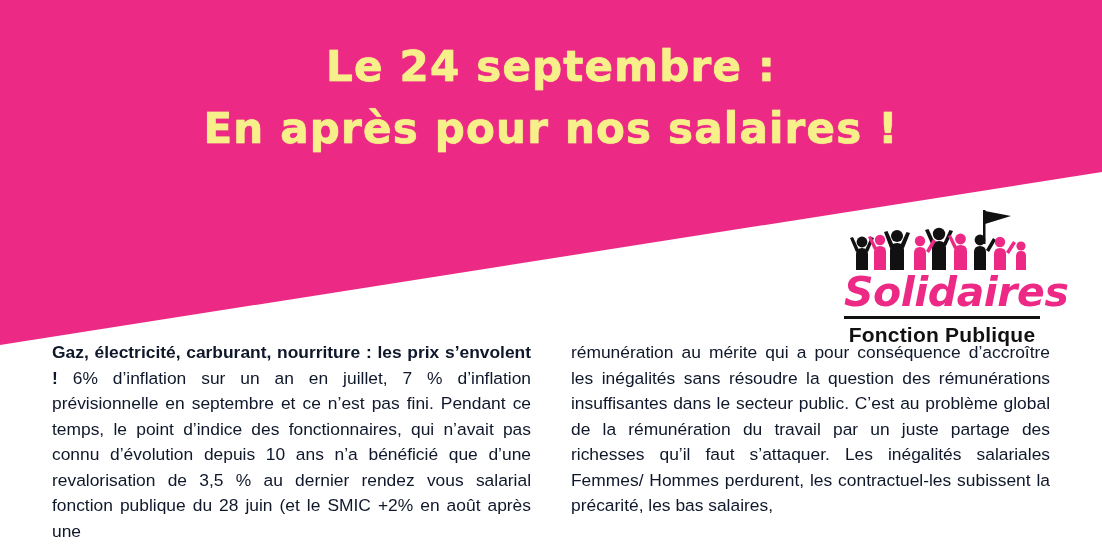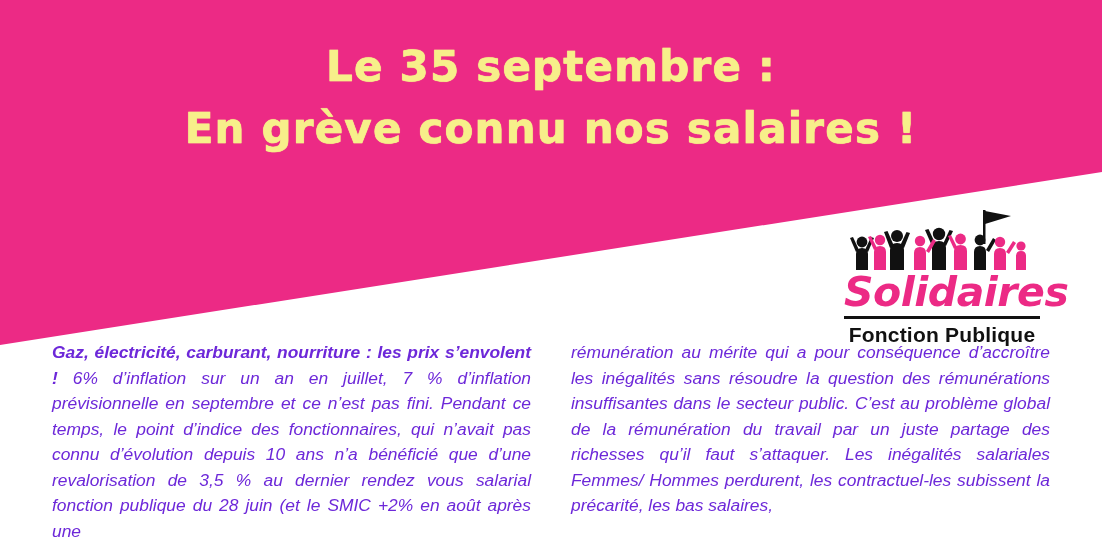--- a/index.html
+++ b/index.html
@@ -92,40 +92,39 @@
     width: 1102px;
     height: 211px;
     padding: 0 52px;
     display: flex;
     gap: 40px;
   }
   .col {
     width: 480px;
     font-size: 17.4px;
     line-height: 1.47;
-    color: #6d28d9;
+    color: #0f172a;
     text-align: justify;
     -moz-text-align-last: left;
     text-align-last: left;
     hyphens: none;
-    font-style: italic;
   }
   .col p { margin: 0; }
   .lead { font-weight: bold; }
 </style>
 </head>
 <body>
 
 <div id="poster">
 
   <div class="banner"></div>
 
   <div class="banner-title">
-    <span class="line1">Le 35 septembre :</span>
-    <span class="line2">En grève connu nos salaires !</span>
+    <span class="line1">Le 24 septembre :</span>
+    <span class="line2">En après pour nos salaires !</span>
   </div>
 
   <div class="logo-block">
     <div class="logo-crowd">
       <svg width="196" height="62" viewBox="0 0 196 62" xmlns="http://www.w3.org/2000/svg">
 
         <rect x="139" y="2" width="2.5" height="34" fill="#111"></rect>
         <path d="M141 3 L167 8 L141 16 Z" fill="#111"></path>
 
         <g fill="#111">

